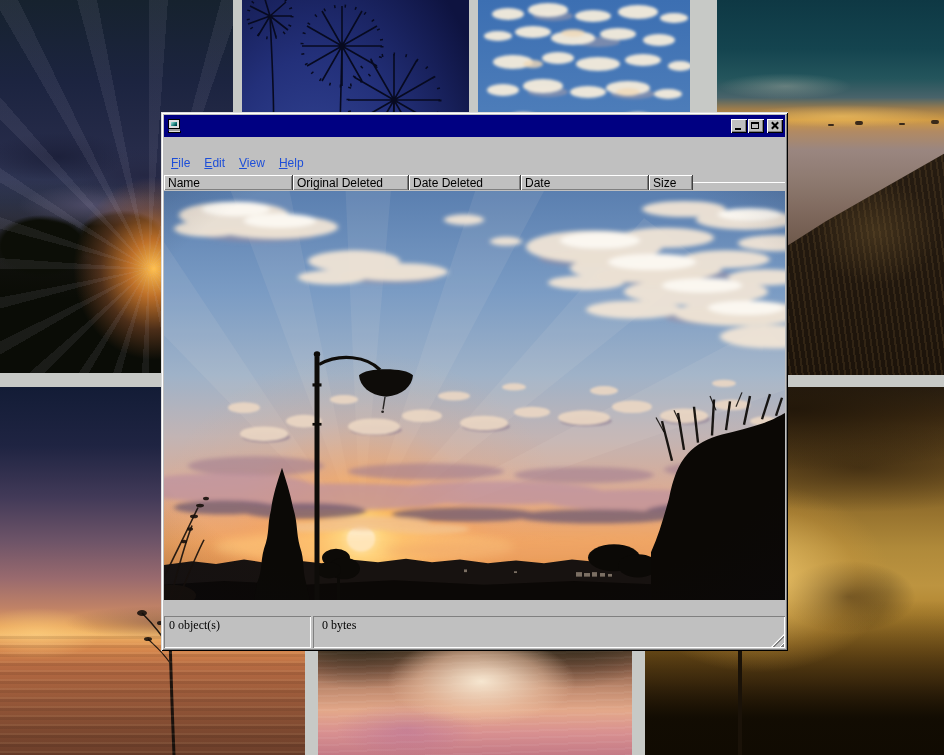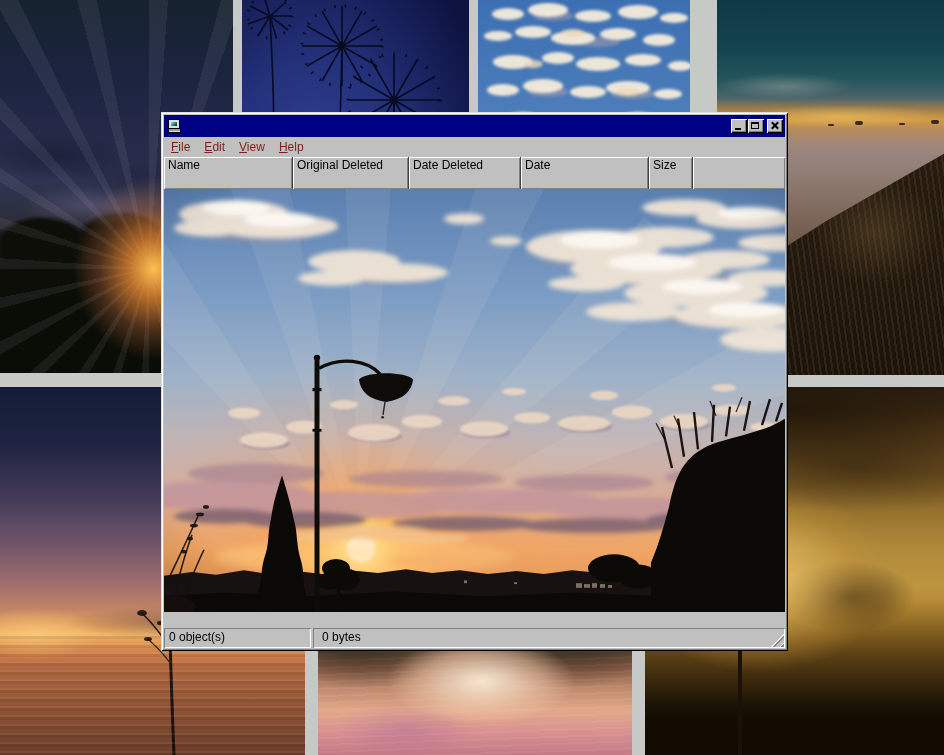--- a/index.html
+++ b/index.html
@@ -75,36 +75,36 @@
   .tbtn{width:16px;height:14px;background:#c0c0c0;position:relative;margin-left:1px;
     box-shadow:inset 1px 1px 0 #fff, inset -1px -1px 0 #000, inset -2px -2px 0 #808080;}
   .tbtn.close{margin-left:3px;}
   .g-min{position:absolute;left:4px;bottom:3px;width:6px;height:2px;background:#000;}
   .g-max{position:absolute;left:3px;top:3px;width:8px;height:7px;border:1px solid #000;border-top-width:2px;box-sizing:border-box;}
   .g-x{position:absolute;left:4px;top:3px;width:7px;height:7px;}
   .g-x::before,.g-x::after{content:"";position:absolute;left:3px;top:-1px;width:2px;height:9px;background:#000;}
   .g-x::before{transform:rotate(45deg);}
   .g-x::after{transform:rotate(-45deg);}
 
-  .menubar{height:19px;min-height:19px;display:flex;align-items:center;padding:1px 0 0 1px;font-size:12px;color:#7f1d1d;}
+  .menubar{height:19px;min-height:19px;display:flex;align-items:center;padding:17px 0 0 1px;font-size:12px;color:#1d4ed8;}
   .mitem{padding:1px 6px 2px 6px;margin-right:2px;}
   .mkey{text-decoration:underline;}
 
   .client{flex:1;position:relative;background:#c0c0c0;
     box-shadow:inset 1px 1px 0 #808080, inset -1px -1px 0 #fff, inset 2px 2px 0 #404040;
     display:flex;flex-direction:column;overflow:hidden;}
-  .hdr{display:flex;height:32px;min-height:17px;background:#c0c0c0;font-size:12px;}
+  .hdr{display:flex;height:18px;min-height:17px;background:#c0c0c0;font-size:12px;align-items:center;}
   .hcell{box-sizing:border-box;padding:1px 4px 0 4px;white-space:nowrap;overflow:hidden;
     box-shadow:inset 1px 1px 0 #fff, inset -1px -1px 0 #808080;border-right:1px solid #404040;}
   .hc0{width:129px;} .hc1{width:116px;} .hc2{width:112px;} .hc3{width:128px;}
   .hc4{width:44px;text-align:right;padding-right:22px;} .hc5{flex:1;border-right:none;}
   .list{flex:1;position:relative;background:#7b9cc4;}
   .list svg{position:absolute;left:0;top:0;width:100%;height:100%;display:block;}
 
-  .statusbar{height:20px;min-height:20px;margin-top:16px;display:flex;position:relative;font-size:12px;}
+  .statusbar{height:32px;min-height:20px;margin-top:16px;display:flex;position:relative;font-size:12px;font-family:Liberation Serif, serif;}
   .spanel{box-shadow:inset 1px 1px 0 #808080, inset -1px -1px 0 #fff;background:#c0c0c0;
     padding:2px 5px 0 5px;box-sizing:border-box;white-space:nowrap;overflow:hidden;}
   .sp0{width:147px;margin-right:2px;}
   .sp1{flex:1;padding-left:9px;}
   .grip{position:absolute;right:1px;bottom:1px;width:13px;height:13px;
     background:repeating-linear-gradient(135deg, rgba(0,0,0,0) 0 3px, #fff 3px 4px, #808080 4px 6px);
     clip-path:polygon(100% 0, 100% 100%, 0 100%);}
 </style>
 </head>
 <body>

